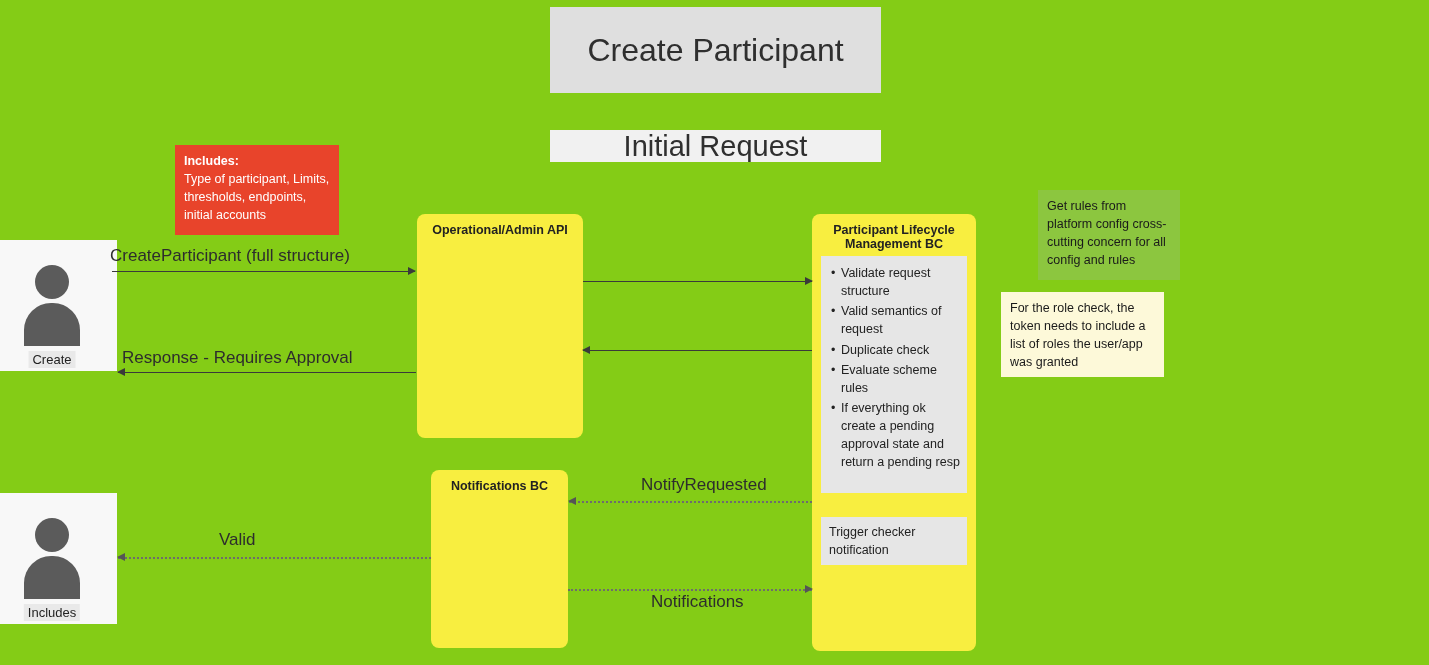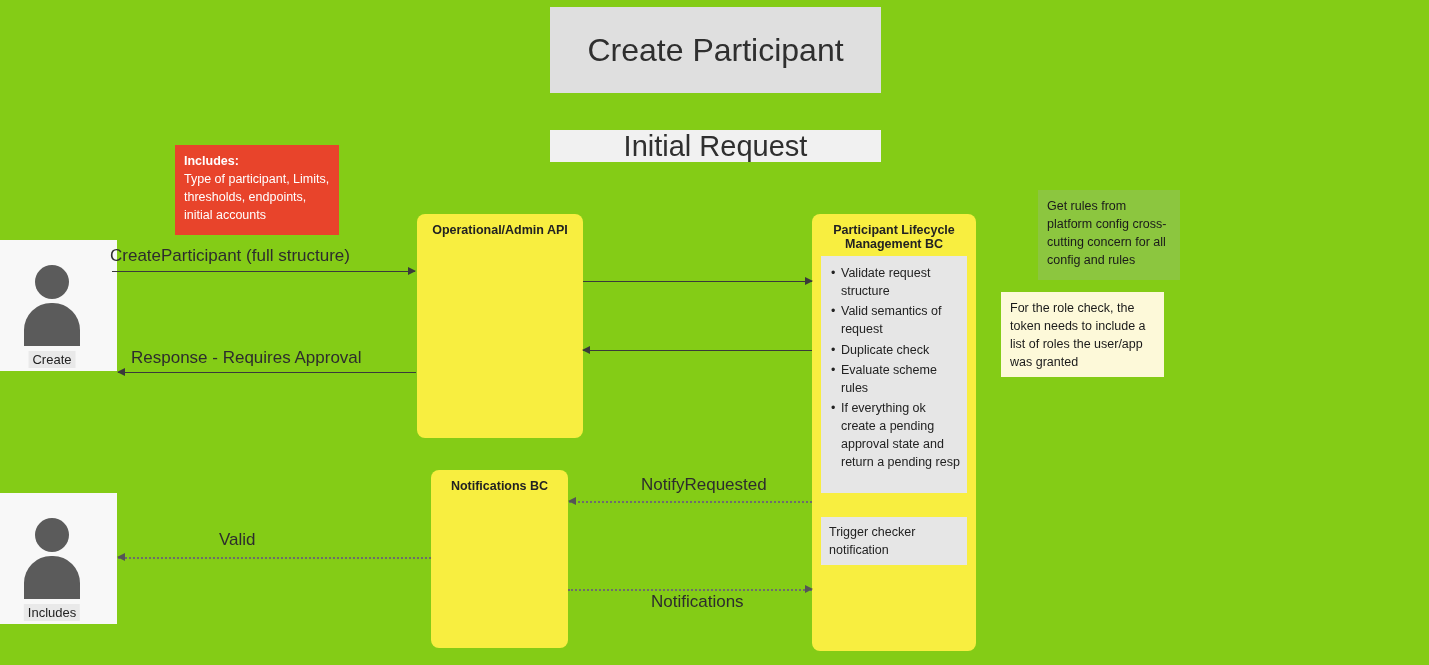--- a/index.html
+++ b/index.html
@@ -119,21 +119,21 @@
   .arr-notify-requested { left: 569px; top: 501px; width: 243px; }
   .arr-notify           { left: 118px; top: 557px; width: 313px; }
   .arr-notify-report    { left: 568px; top: 589px; width: 244px; }
 
   
   .msg-label {
     position: absolute;
     font-size: 17px; color: #2d2d2d; white-space: nowrap;
   }
   .lbl-create           { left: 110px; top: 246px; }
-  .lbl-response         { left: 131px; top: 348px; text-align: center; }
+  .lbl-response         { left: 122px; top: 348px; text-align: center; }
   .lbl-notify-requested { left: 641px; top: 475px; }
   .lbl-notify           { left: 219px; top: 530px; }
   .lbl-notify-report    { left: 651px; top: 592px; }
 </style>
 </head>
 <body>
 
 <div class="canvas">
 
   <div class="abs title-box">Create Participant</div>

